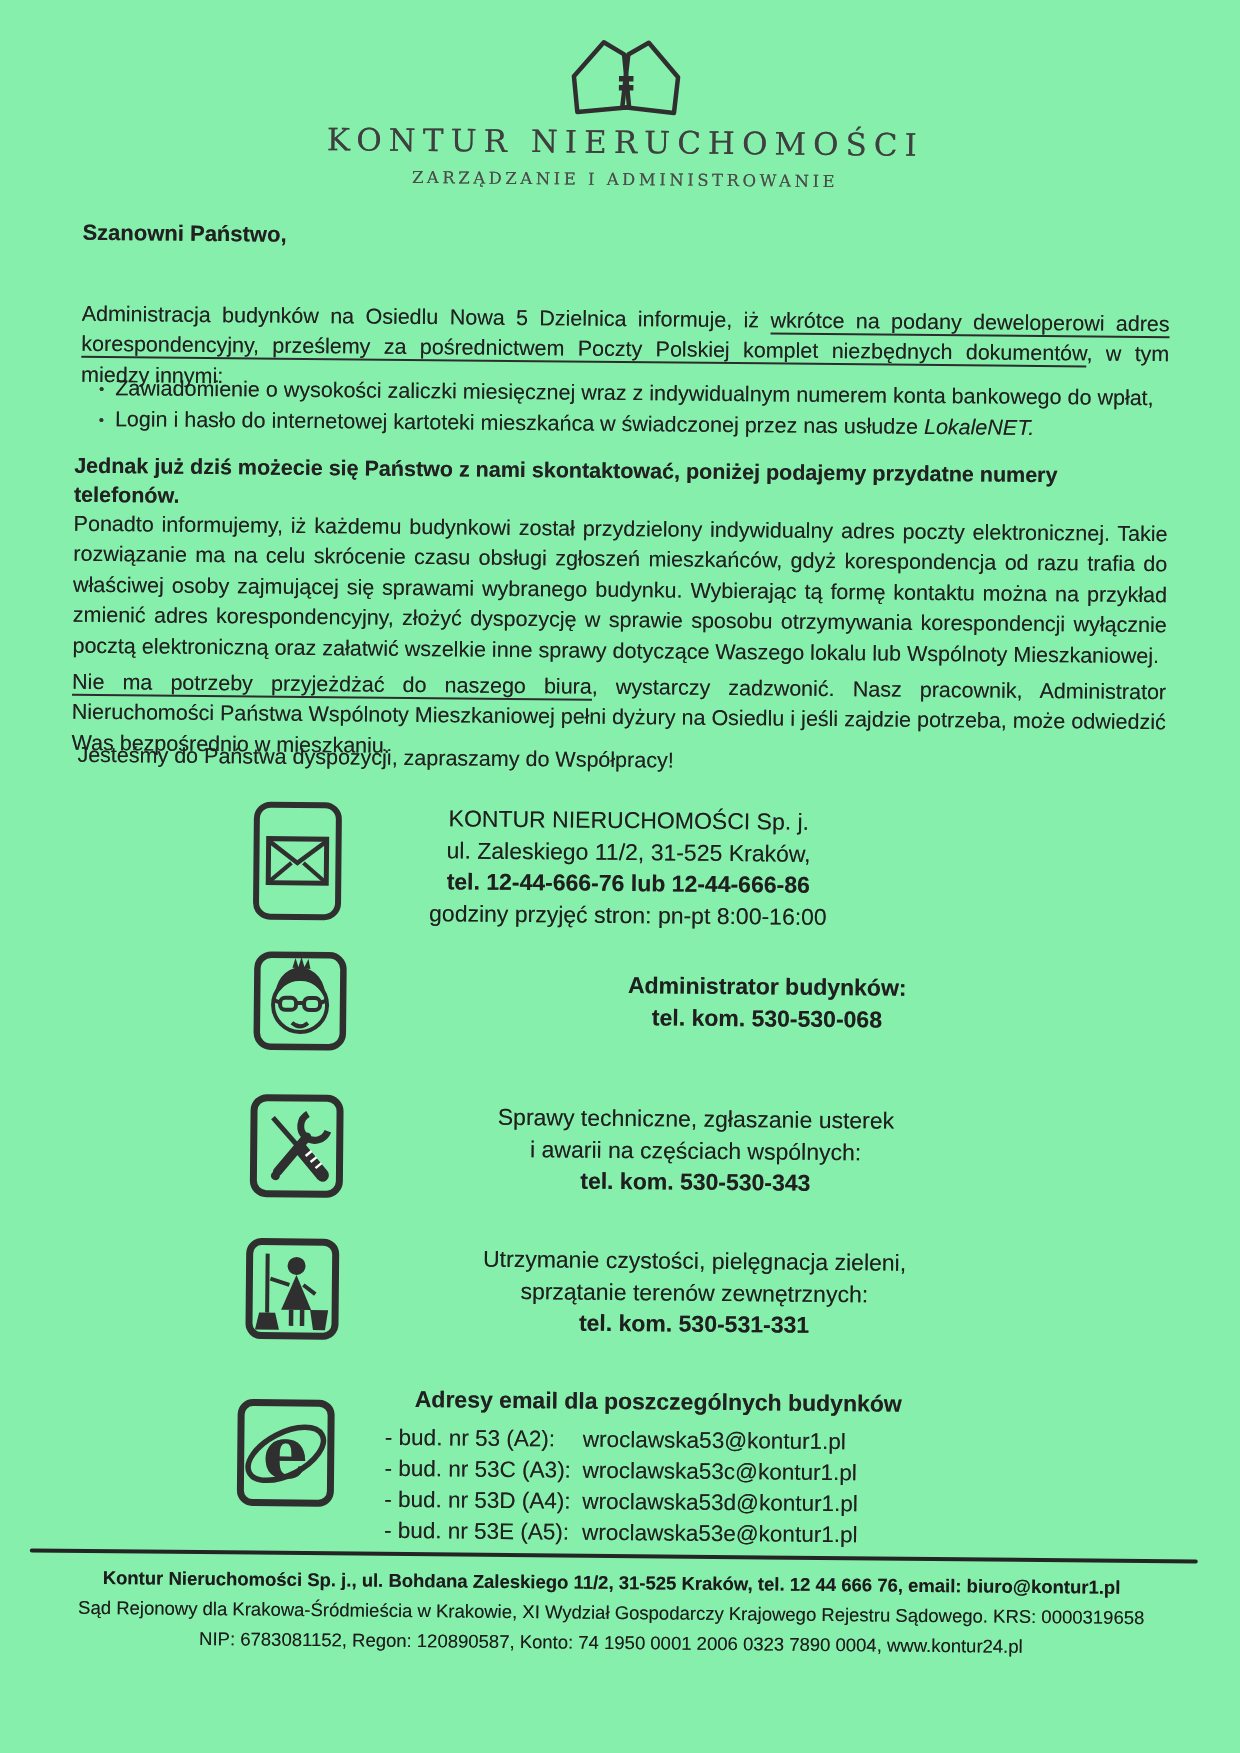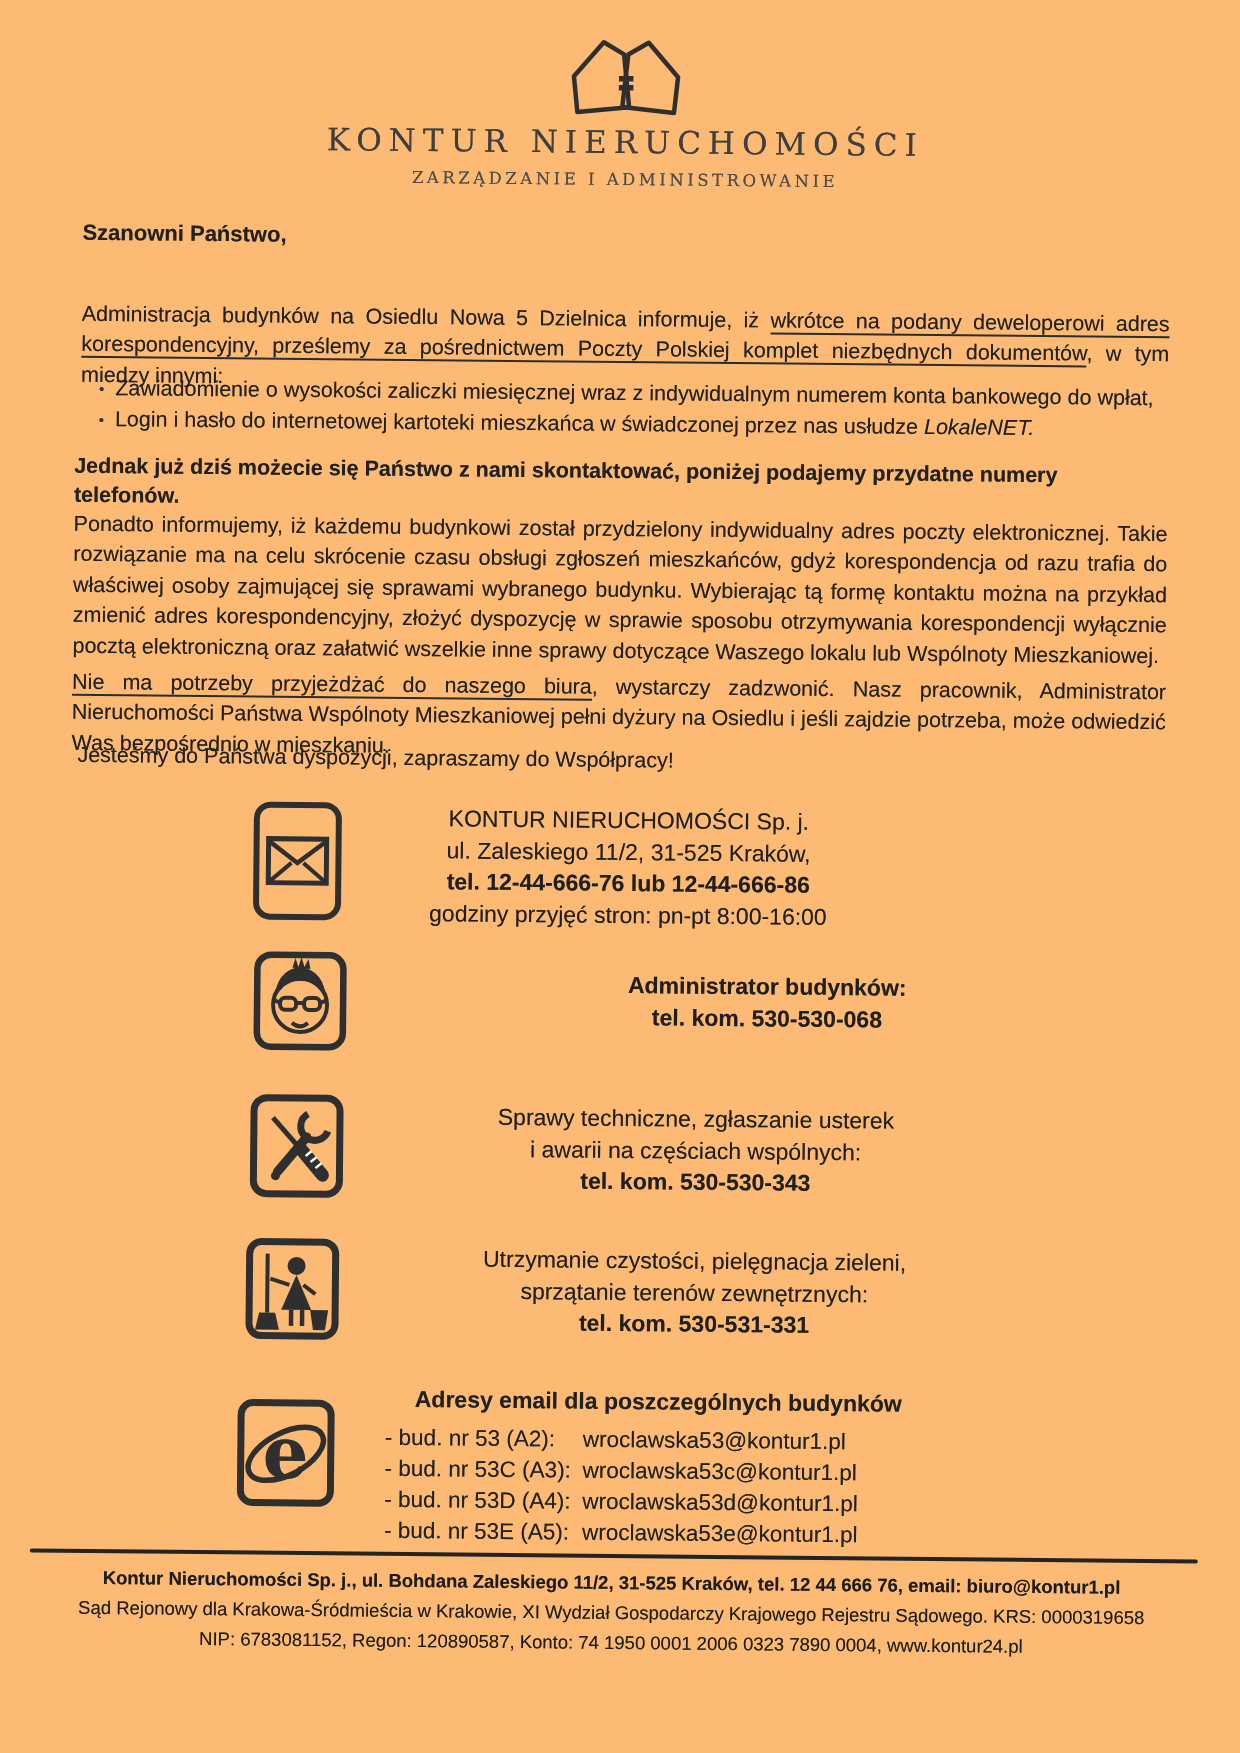--- a/index.html
+++ b/index.html
@@ -4,21 +4,21 @@
 <style>
   html,body{margin:0;padding:0;}
   body{
     width:1240px;height:1753px;
     background:#ffffff;
     font-family:"Liberation Sans","DejaVu Sans",sans-serif;
     color:#212121;
     position:relative;
     overflow:hidden;
   }
-  .page{position:absolute;inset:0;background:#fdba74;padding-left:8px;}
+  .page{position:absolute;inset:0;background:#86efac;padding-left:8px;}
   .scan{position:absolute;inset:0;transform:rotate(0.55deg);transform-origin:50% 40%;}
   .soft{text-shadow:0 0 0.6px rgba(40,40,40,.55);}
 
   
   .letterhead{position:absolute;top:26px;left:0;width:100%;text-align:center;}
   .logo-svg{display:block;margin:0 auto;}
   .brand{font-family:"DejaVu Serif","Liberation Serif",serif;font-size:31px;letter-spacing:7px;color:#3f3f3f;margin-top:2px;}
   .tagline{font-family:"DejaVu Serif","Liberation Serif",serif;font-size:16.5px;letter-spacing:3.5px;color:#4c4c4c;margin-top:10px;}
 
   

